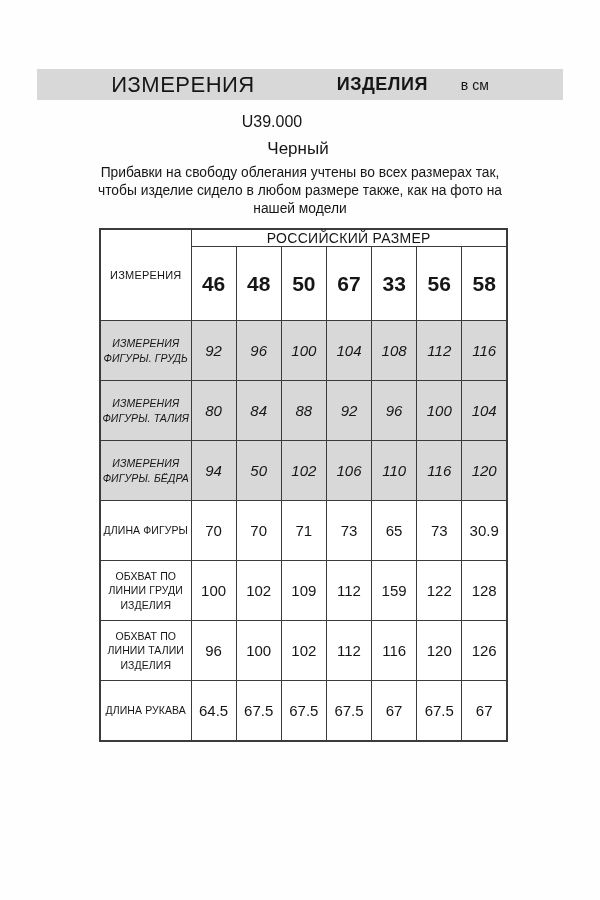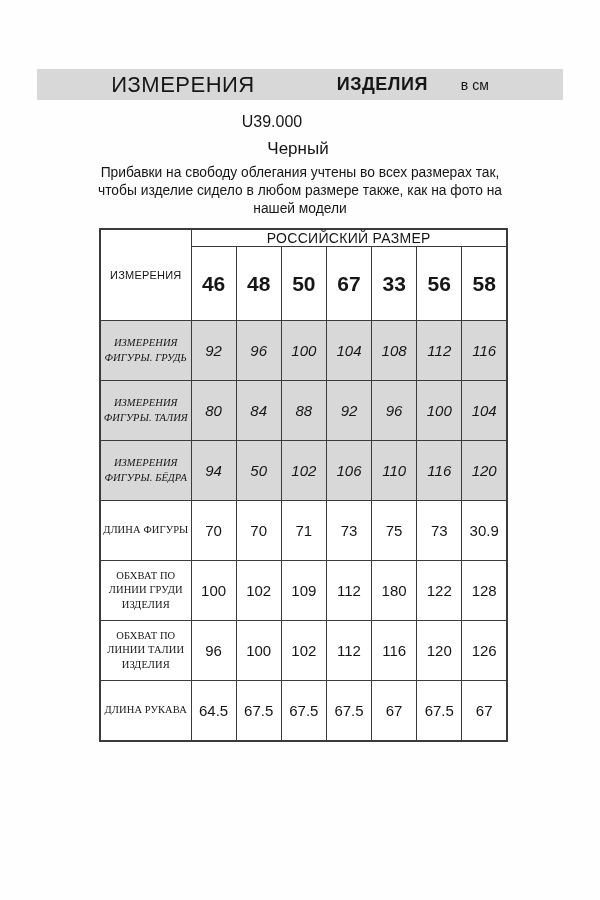--- a/index.html
+++ b/index.html
@@ -44,21 +44,21 @@
     padding:0;
   }
   tr.group-row{height:16px;}
   th.group{font-size:14px;font-weight:normal;letter-spacing:.3px;}
   th.corner{width:91px;font-size:11px;font-weight:normal;letter-spacing:.2px;}
   tr.sizes-row{height:74px;}
   th.size{font-size:21px;font-weight:bold;}
   tbody tr{height:60px;}
   th.rowlabel{
     font-weight:normal;font-size:10.5px;line-height:1.35;
-    padding:2px 1px;letter-spacing:.1px;font-family:Liberation Serif, serif;
+    padding:2px 1px;letter-spacing:.1px;
   }
   td.val{font-size:15px;}
   tr.gray{background:var(--row-bg);}
   tr.gray th.rowlabel, tr.gray td.val{font-style:italic;}
 </style>
 </head>
 <body>
 
 <div class="page">
 
@@ -118,31 +118,31 @@
           <td class="val">110</td>
           <td class="val">116</td>
           <td class="val">120</td>
         </tr>
         <tr>
           <th class="rowlabel">ДЛИНА ФИГУРЫ</th>
           <td class="val">70</td>
           <td class="val">70</td>
           <td class="val">71</td>
           <td class="val">73</td>
-          <td class="val">75</td>
+          <td class="val">65</td>
           <td class="val">73</td>
           <td class="val">30.9</td>
         </tr>
         <tr>
           <th class="rowlabel">ОБХВАТ ПО ЛИНИИ ГРУДИ ИЗДЕЛИЯ</th>
           <td class="val">100</td>
           <td class="val">102</td>
           <td class="val">109</td>
           <td class="val">112</td>
-          <td class="val">180</td>
+          <td class="val">159</td>
           <td class="val">122</td>
           <td class="val">128</td>
         </tr>
         <tr>
           <th class="rowlabel">ОБХВАТ ПО ЛИНИИ ТАЛИИ ИЗДЕЛИЯ</th>
           <td class="val">96</td>
           <td class="val">100</td>
           <td class="val">102</td>
           <td class="val">112</td>
           <td class="val">116</td>

